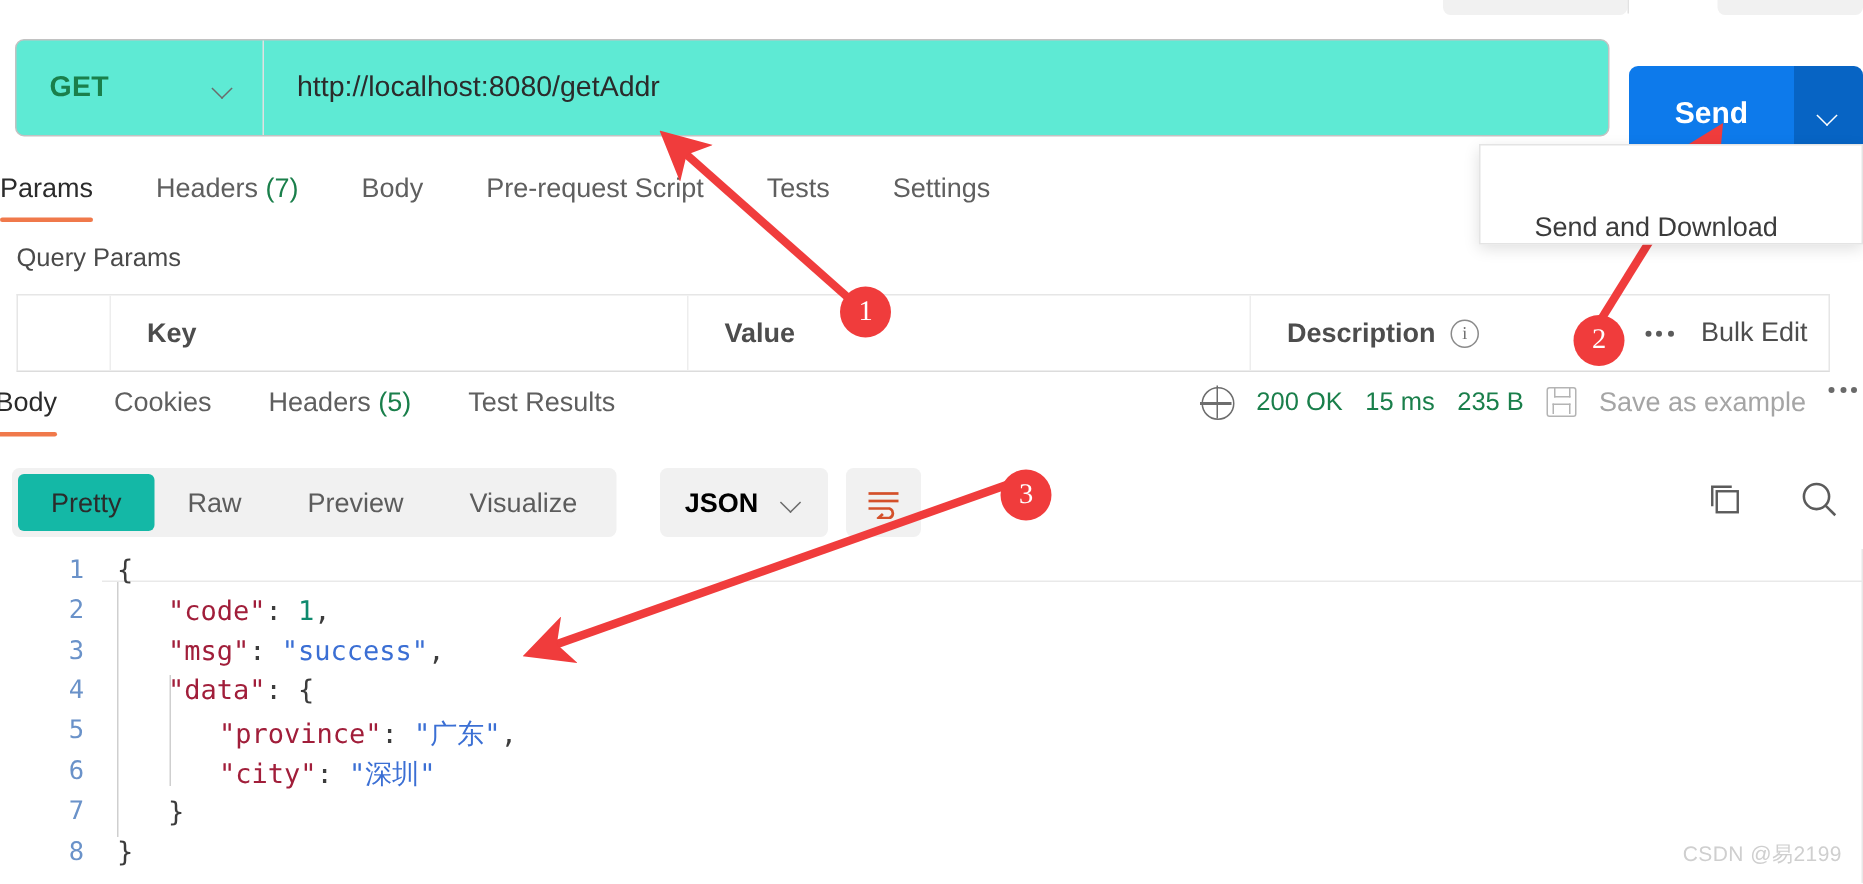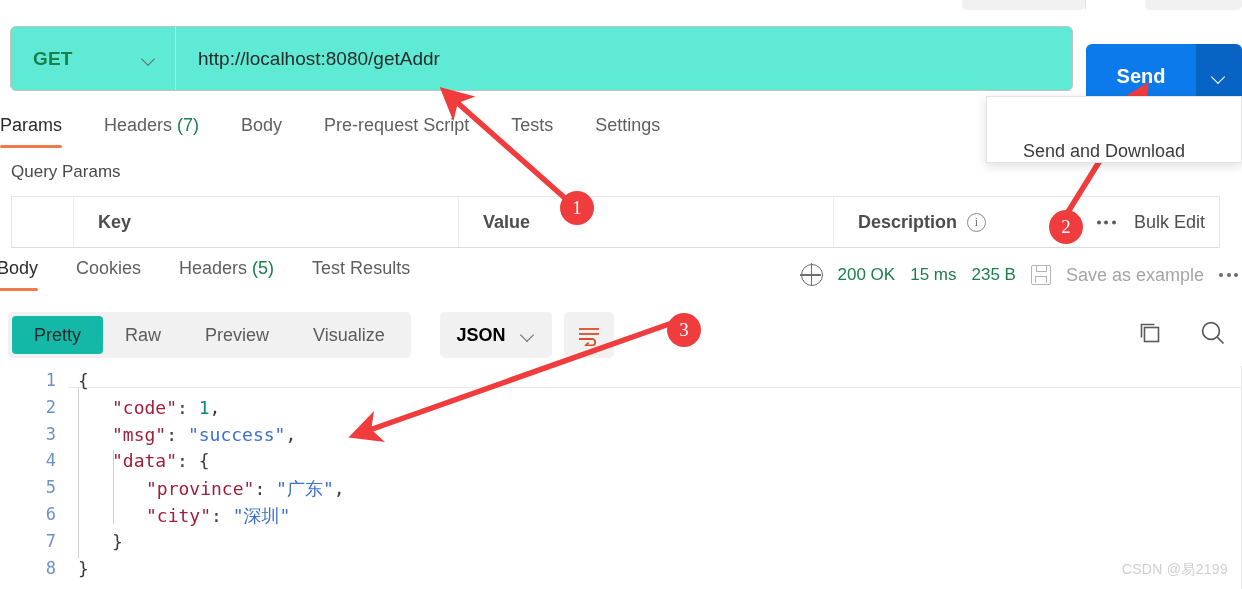--- a/index.html
+++ b/index.html
@@ -120,21 +120,21 @@
   .resp-tabs .tab {
     font-size:18px; color:#5f5f5f; margin-right:38px; position:relative; padding-bottom:12px;
   }
   .resp-tabs .tab.active { color:#2b2b2b; }
   .resp-tabs .tab.active::after {
     content:""; position:absolute; left:0; bottom:0; width:100%; height:3px;
     background:#f0794b; border-radius:2px;
   }
   .resp-status {
     position:absolute; right:4px; top:258px;
-    display:flex; align-items:center; gap:15px; height:34px;
+    display:flex; align-items:flex-start; gap:15px; height:34px;
   }
   .globe { width:22px; height:22px; border:1.6px solid #6d6d6d; border-radius:50%; position:relative; }
   .globe::before { content:""; position:absolute; left:50%; top:-1.6px; width:1.6px; height:21.4px; background:#6d6d6d; margin-left:-.8px; }
   .globe::after { content:""; position:absolute; left:-1.6px; top:50%; width:21.4px; height:1.6px; background:#6d6d6d; margin-top:-.8px; }
   .st-ok { font-size:17px; color:#1a7f4b; }
   .save-ic {
     width:20px; height:20px; border:1.6px solid #b4b4b4; border-radius:2px; position:relative;
   }
   .save-ic::before { content:""; position:absolute; left:4px; top:-1px; width:9px; height:6px; border:1.6px solid #b4b4b4; border-top:none; }
   .save-ic::after { content:""; position:absolute; left:3.5px; bottom:1px; width:10px; height:6px; border:1.6px solid #b4b4b4; border-bottom:none; }

